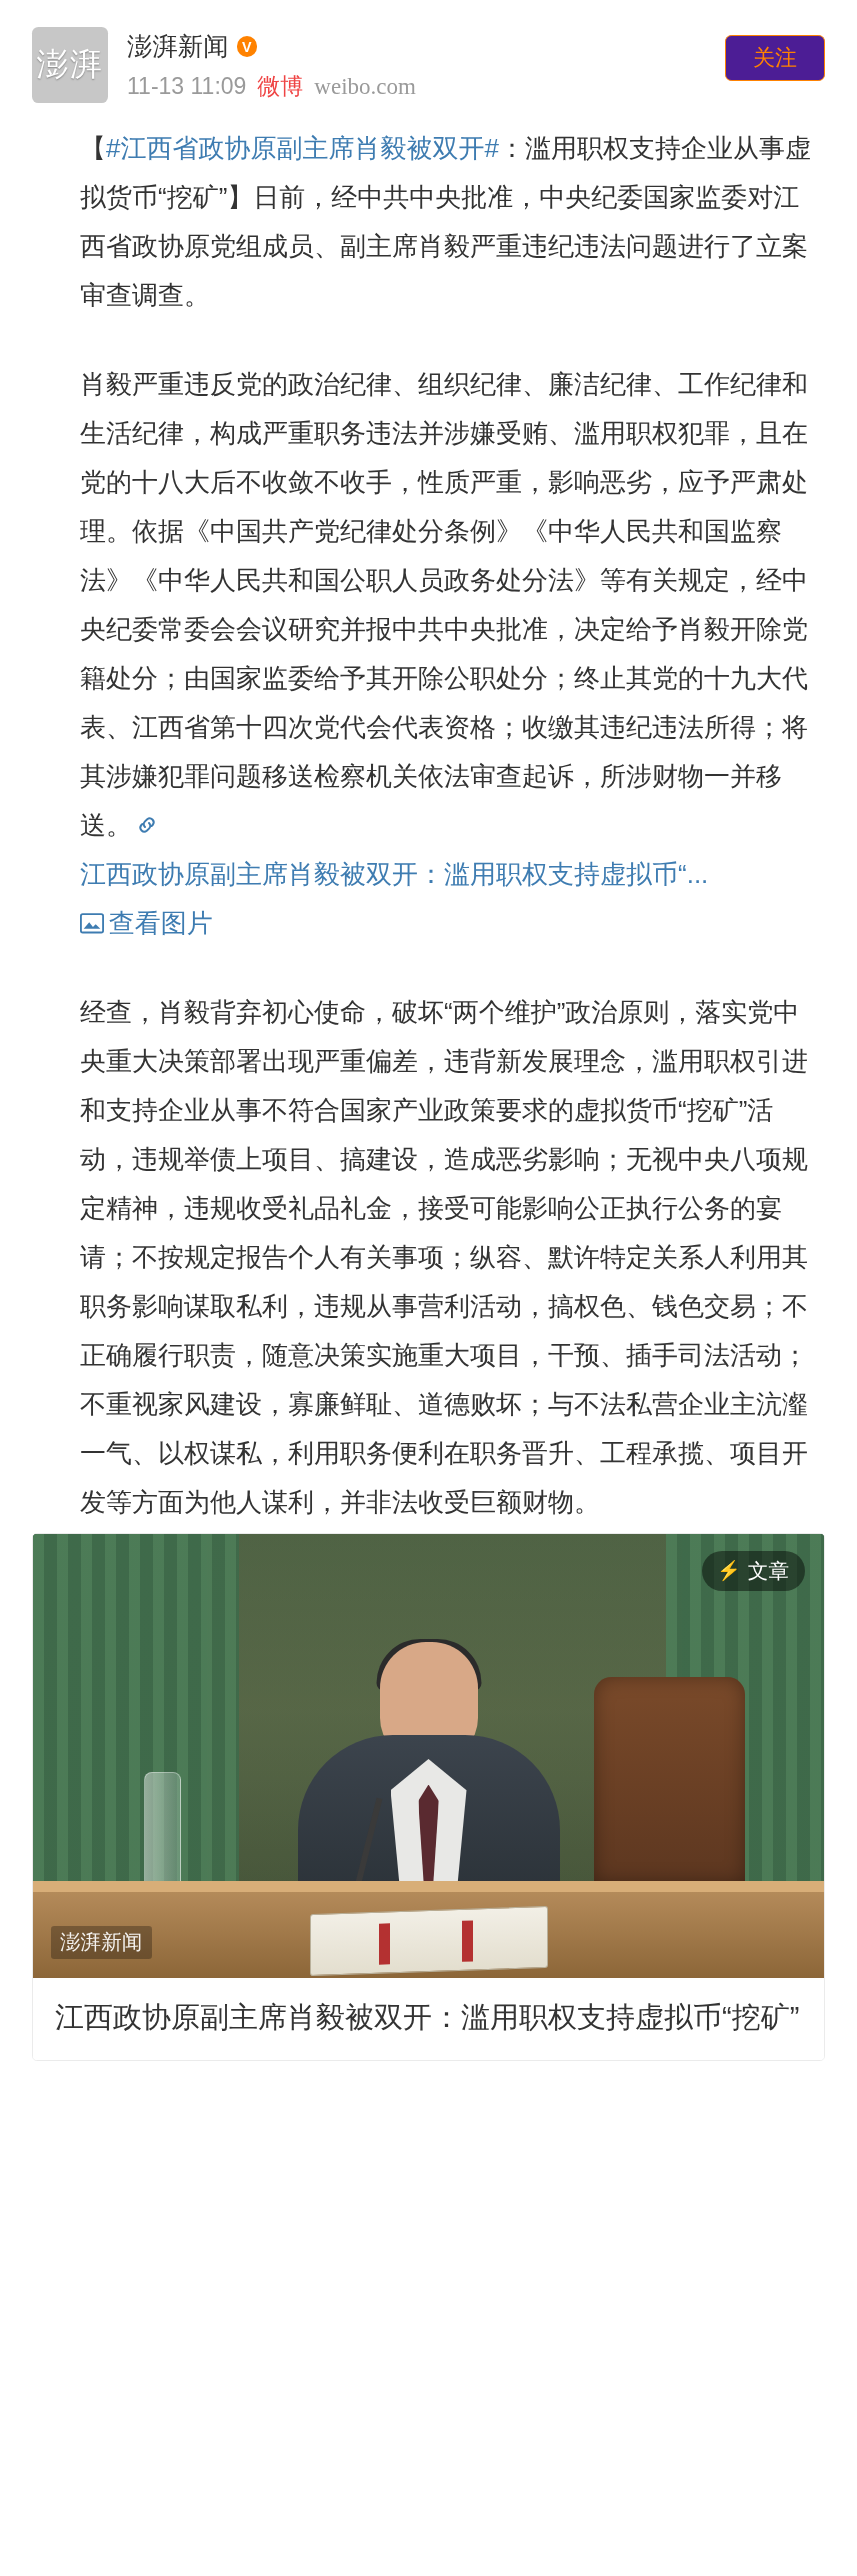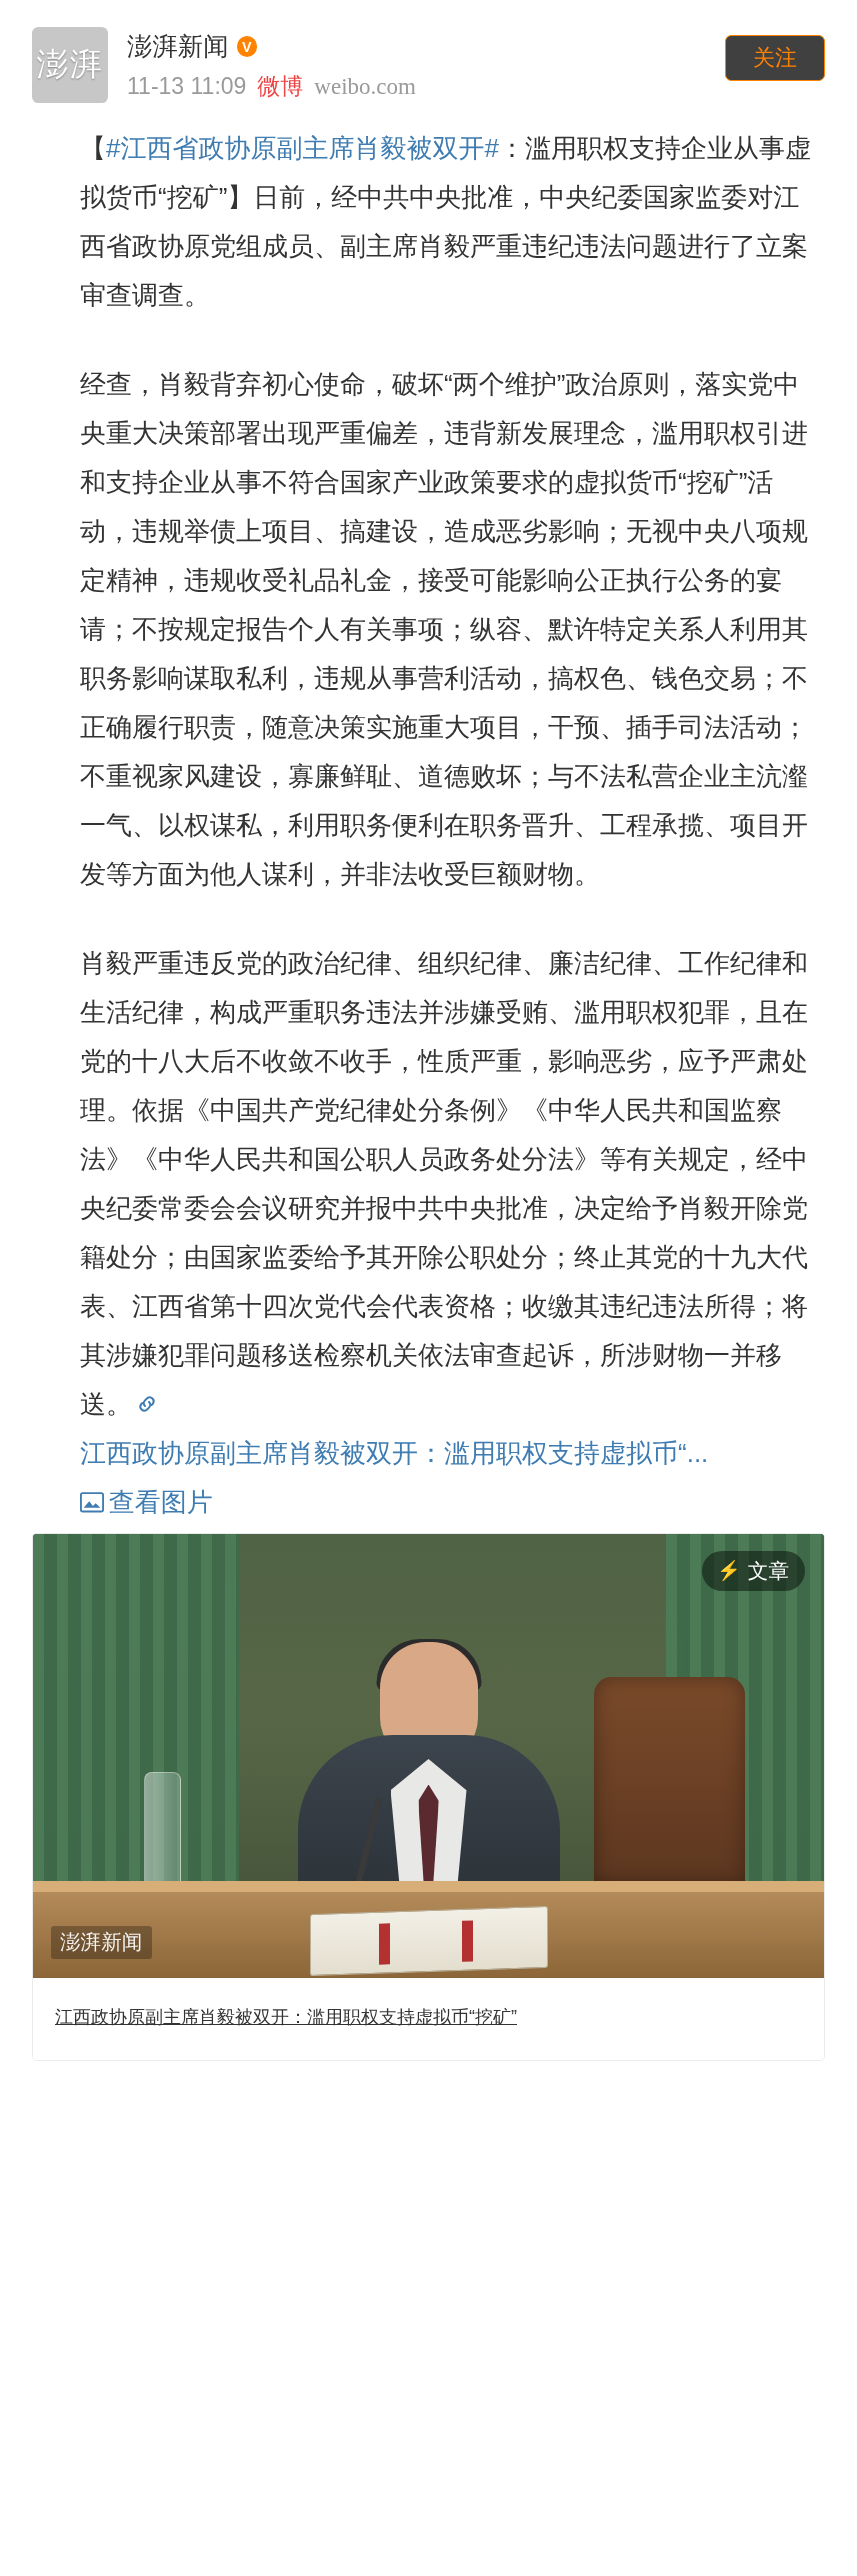--- a/index.html
+++ b/index.html
@@ -99,21 +99,21 @@
     gap: 11px;
     white-space: nowrap;
   }
   .sub-meta .src { color: #ef4444; }
   .sub-meta .domain { color: #9a9a9a; font-family: Liberation Serif, serif; }
   .follow-btn {
     flex: 0 0 auto;
     margin-top: 8px;
     border: 0.8px solid #ff8200;
     color: #ff8200;
-    background: #404040;
+    background: #4c1d95;
     border-radius: 6.3px;
     font-size: 22px;
     line-height: 22px;
     padding: 11px 27px;
     cursor: pointer;
   }
   
   .content {
     padding: 20.6px 32px 0 32px;
     font-size: 26px;
@@ -320,25 +320,24 @@
     color: rgba(255,255,255,.92);
     font-size: 20.6px;
     line-height: 20.6px;
     padding: 6.3px 9.5px;
     background: rgba(0,0,0,.28);
     border-radius: 3.2px;
     font-family: "DejaVu Serif", serif;
   }
   .media-caption {
     padding: 20.6px 22px 24px 22px;
-    font-size: 18px;
+    font-size: 29px;
     line-height: 38px;
     color: #333;
     background: #fff;
-    text-decoration: underline;
   }
 </style>
 </head>
 <body>
 
 <div class="card">
 
   <div class="header">
     <div class="avatar">
       <div class="avatar-text">澎湃</div>
@@ -355,31 +354,31 @@
         <span class="domain">weibo.com</span>
       </div>
     </div>
 
     <button class="follow-btn">关注</button>
   </div>
 
   <div class="content">
     <p><span>【</span><span class="topic">#江西省政协原副主席肖毅被双开#</span><span>：滥用职权支持企业从事虚拟货币“挖矿”】日前，经中共中央批准，中央纪委国家监委对江西省政协原党组成员、副主席肖毅严重违纪违法问题进行了立案审查调查。</span></p>
 
-    <p>经查，肖毅背弃初心使命，破坏“两个维护”政治原则，落实党中央重大决策部署出现严重偏差，违背新发展理念，滥用职权引进和支持企业从事不符合国家产业政策要求的虚拟货币“挖矿”活动，违规举债上项目、搞建设，造成恶劣影响；无视中央八项规定精神，违规收受礼品礼金，接受可能影响公正执行公务的宴请；不按规定报告个人有关事项；纵容、默许特定关系人利用其职务影响谋取私利，违规从事营利活动，搞权色、钱色交易；不正确履行职责，随意决策实施重大项目，干预、插手司法活动；不重视家风建设，寡廉鲜耻、道德败坏；与不法私营企业主沆瀣一气、以权谋私，利用职务便利在职务晋升、工程承揽、项目开发等方面为他人谋利，并非法收受巨额财物。</p>
-
     <p><span>肖毅严重违反党的政治纪律、组织纪律、廉洁纪律、工作纪律和生活纪律，构成严重职务违法并涉嫌受贿、滥用职权犯罪，且在党的十八大后不收敛不收手，性质严重，影响恶劣，应予严肃处理。依据《中国共产党纪律处分条例》《中华人民共和国监察法》《中华人民共和国公职人员政务处分法》等有关规定，经中央纪委常委会会议研究并报中共中央批准，决定给予肖毅开除党籍处分；由国家监委给予其开除公职处分；终止其党的十九大代表、江西省第十四次党代会代表资格；收缴其违纪违法所得；将其涉嫌犯罪问题移送检察机关依法审查起诉，所涉财物一并移送。</span><span class="chain-icon"><svg viewBox="0 0 24 24" width="24" height="24">
             <g fill="none" stroke="#3e7cb1" stroke-width="2" stroke-linecap="round">
               <path d="M10 14a4 4 0 0 1 0-5.6l2.2-2.2a4 4 0 0 1 5.6 5.6L16.6 13"></path>
               <path d="M14 10a4 4 0 0 1 0 5.6l-2.2 2.2a4 4 0 0 1-5.6-5.6L7.4 11"></path>
             </g>
           </svg></span><span class="link-title">江西政协原副主席肖毅被双开：滥用职权支持虚拟币“...</span><span class="pic-link"><span class="pic-icon"><svg viewBox="0 0 26 22" width="24" height="20.6">
               <rect x="1" y="1" width="24" height="20" rx="2" fill="none" stroke="#3e7cb1" stroke-width="2"></rect>
               <path d="M4 17l6-7 4 5 3-3 5 5z" fill="#3e7cb1"></path>
             </svg></span><span>查看图片</span></span></p>
+
+    <p>经查，肖毅背弃初心使命，破坏“两个维护”政治原则，落实党中央重大决策部署出现严重偏差，违背新发展理念，滥用职权引进和支持企业从事不符合国家产业政策要求的虚拟货币“挖矿”活动，违规举债上项目、搞建设，造成恶劣影响；无视中央八项规定精神，违规收受礼品礼金，接受可能影响公正执行公务的宴请；不按规定报告个人有关事项；纵容、默许特定关系人利用其职务影响谋取私利，违规从事营利活动，搞权色、钱色交易；不正确履行职责，随意决策实施重大项目，干预、插手司法活动；不重视家风建设，寡廉鲜耻、道德败坏；与不法私营企业主沆瀣一气、以权谋私，利用职务便利在职务晋升、工程承揽、项目开发等方面为他人谋利，并非法收受巨额财物。</p>
   </div>
 
 
   <div class="media-wrap">
     <div class="video">
       <div class="v-bg"></div>
       <div class="v-wood"></div>
       <div class="v-curtain"></div>
       <div class="v-curtain right"></div>
       <div class="v-chair"></div>

